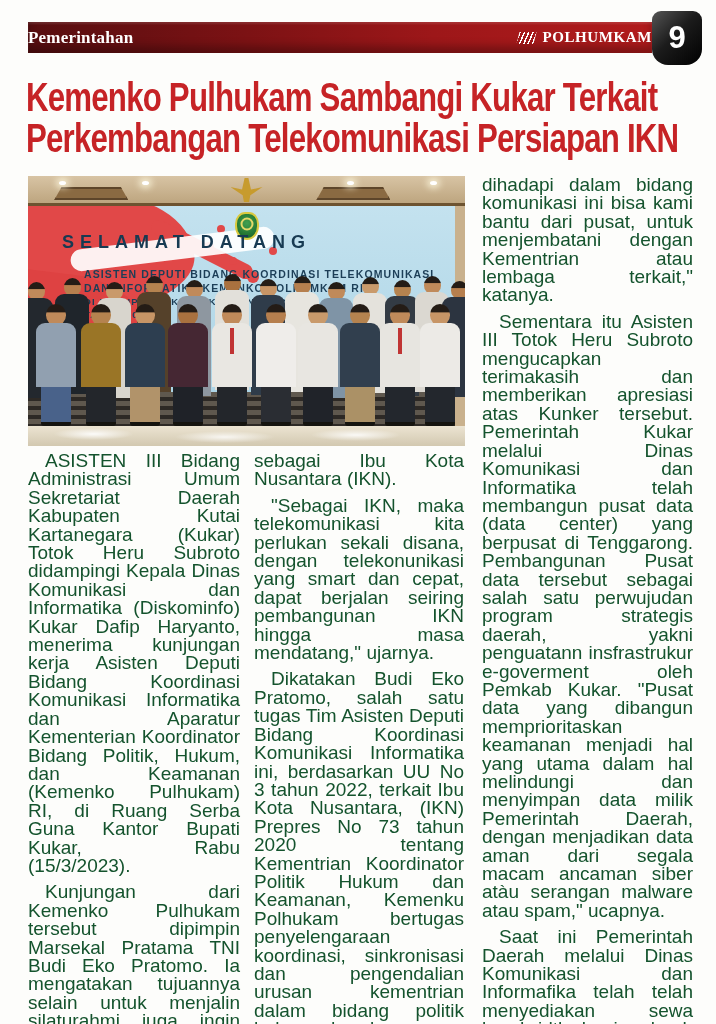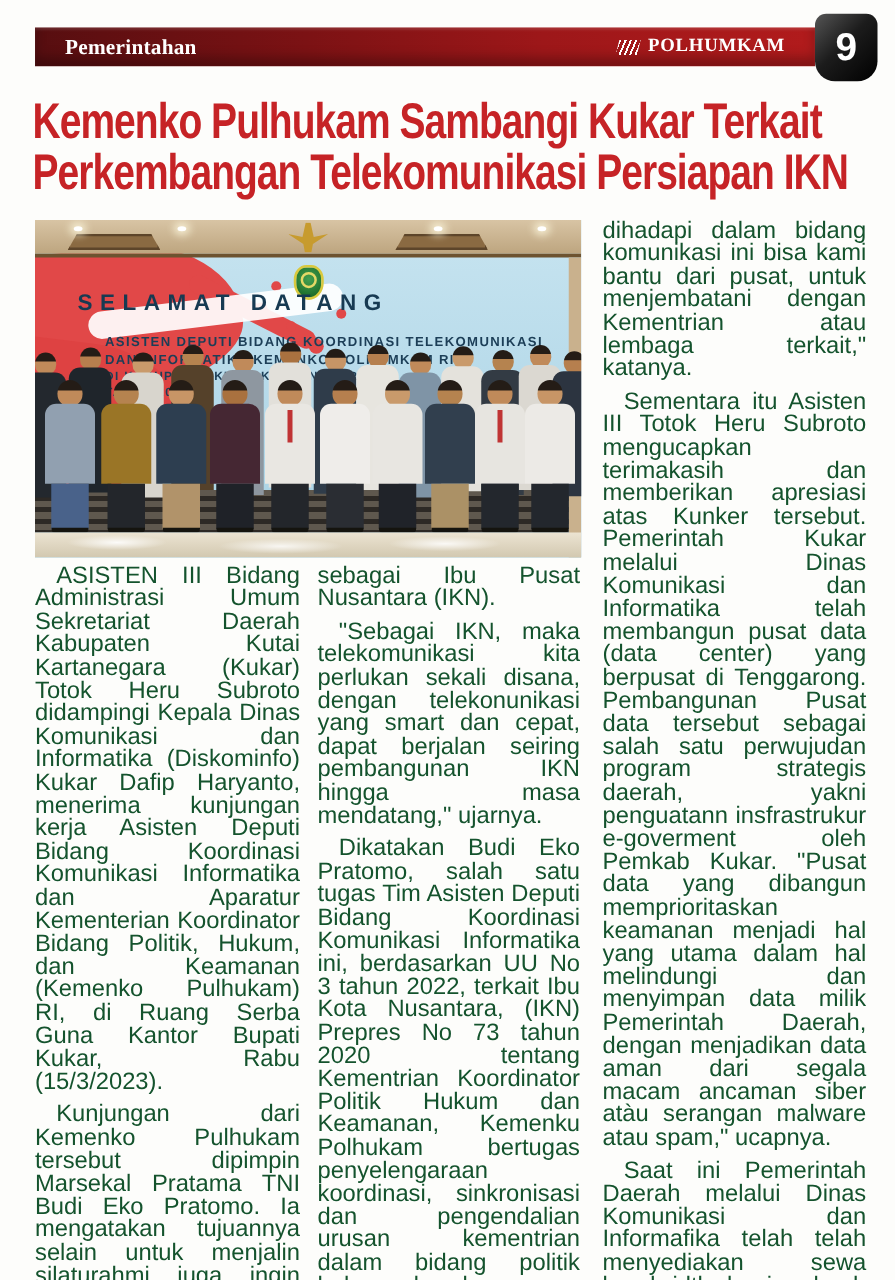--- a/index.html
+++ b/index.html
@@ -4,21 +4,21 @@
 <style>
   html,body{margin:0;padding:0;background:#e8e8e8;}
   .page{position:relative;width:716px;height:1024px;background:#fdfdfb;overflow:hidden;
         font-family:"Liberation Sans", sans-serif;}
 
   
   .bar{position:absolute;left:28px;top:22px;width:624px;height:31px;
        background:linear-gradient(90deg,#570e10,#7c1214 35%,#9d1719 65%,#b11b1c);
        box-shadow:inset 0 -7px 9px rgba(0,0,0,.28), inset 0 2px 2px rgba(255,255,255,.12);
        display:flex;align-items:center;justify-content:space-between;
-       padding:0 24px;box-sizing:border-box;}
+       padding:0 0;box-sizing:border-box;}
   .section-label{color:#fff;font:700 17px "Liberation Serif", serif;letter-spacing:.2px;}
   .brand{display:flex;align-items:center;gap:7px;color:#fff;
          font:700 15px "Liberation Serif", serif;letter-spacing:.6px;}
   .hatch{width:17px;height:12px;transform:skewX(-14deg);
          background:repeating-linear-gradient(100deg,#fff 0 1.6px,rgba(255,255,255,0) 1.6px 4.2px);}
   .pagenum{position:absolute;left:652px;top:11px;width:50px;height:54px;
            background:linear-gradient(135deg,#555 0%,#1c1c1c 45%,#000 100%);
            border-radius:9px 9px 16px 16px;color:#fff;
            font:700 31px "Liberation Sans", sans-serif;
            display:flex;align-items:center;justify-content:center;}
@@ -259,21 +259,21 @@
         </div>
       </div>
     <div class="floor"></div>
   </figure>
 
   <section class="col" id="col-0">
       <p>ASISTEN III Bidang Administrasi Umum Sekretariat Daerah Kabupaten Kutai Kartanegara (Kukar) Totok Heru Subroto didampingi Kepala Dinas Komunikasi dan Informatika (Diskominfo) Kukar Dafip Haryanto, menerima kunjungan kerja Asisten Deputi Bidang Koordinasi Komunikasi Informatika dan Aparatur Kementerian Koordinator Bidang Politik, Hukum, dan Keamanan (Kemenko Pulhukam) RI, di Ruang Serba Guna Kantor Bupati Kukar, Rabu (15/3/2023).</p>
       <p>Kunjungan dari Kemenko Pulhukam tersebut dipimpin Marsekal Pratama TNI Budi Eko Pratomo. Ia mengatakan tujuannya selain untuk menjalin silaturahmi juga ingin belajar serta ingin mendapatkan masukan - masukan khususnya dari wilayah Kukar. Pihaknya akan meninjau langsung terkait dengan perkembangan telekomunikasi di Kukar, terlebih lagi wilayah Kukar ditetapkan</p>
     </section>
   <section class="col" id="col-1">
-      <p class="cont">sebagai Ibu Pusat Nusantara (IKN).</p>
+      <p class="cont">sebagai Ibu Kota Nusantara (IKN).</p>
       <p>"Sebagai IKN, maka telekomunikasi kita perlukan sekali disana, dengan telekonunikasi yang smart dan cepat, dapat berjalan seiring pembangunan IKN hingga masa mendatang," ujarnya.</p>
       <p>Dikatakan Budi Eko Pratomo, salah satu tugas Tim Asisten Deputi Bidang Koordinasi Komunikasi Informatika ini, berdasarkan UU No 3 tahun 2022, terkait Ibu Kota Nusantara, (IKN) Prepres No 73 tahun 2020 tentang Kementrian Koordinator Politik Hukum dan Keamanan, Kemenku Polhukam bertugas penyelengaraan koordinasi, sinkronisasi dan pengendalian urusan kementrian dalam bidang politik hukum dan keamanan, yang bertugas memberikan koordinasi dan pengendalian kebijakan kementrian yang terkait dengan isu di bidang komunikasi informatika dan aparatur negara. "Kami berharap tantangan yang</p>
     </section>
   <section class="col" id="col-2">
       <p class="cont">dihadapi dalam bidang komunikasi ini bisa kami bantu dari pusat, untuk menjembatani dengan Kementrian atau lembaga terkait," katanya.</p>
       <p>Sementara itu Asisten III Totok Heru Subroto mengucapkan terimakasih dan memberikan apresiasi atas Kunker tersebut. Pemerintah Kukar melalui Dinas Komunikasi dan Informatika telah membangun pusat data (data center) yang berpusat di Tenggarong. Pembangunan Pusat data tersebut sebagai salah satu perwujudan program strategis daerah, yakni penguatann insfrastrukur e-goverment oleh Pemkab Kukar. "Pusat data yang dibangun memprioritaskan keamanan menjadi hal yang utama dalam hal melindungi dan menyimpan data milik Pemerintah Daerah, dengan menjadikan data aman dari segala macam ancaman siber atàu serangan malware atau spam," ucapnya.</p>
       <p>Saat ini Pemerintah Daerah melalui Dinas Komunikasi dan Informafika telah telah menyediakan sewa bandwidth bagi seluruh Oeganisasi Perangkat Daerah (OPD) sampai ke tingkat kecamatan. "36 OPD ysng berada di Kota Tenggarong telah terhubung jaringan intra pemerintah dengan menggunakan jaringan Fiber Optik (FO) sepanjang 18 kilometer, 17 kecamatan menggunakan boardband FO, sdangkan 3 kecamatan lainnya terhubung melalui radio link," pungkasnya. (Prokom02)</p>
     </section>
 
 </div>

